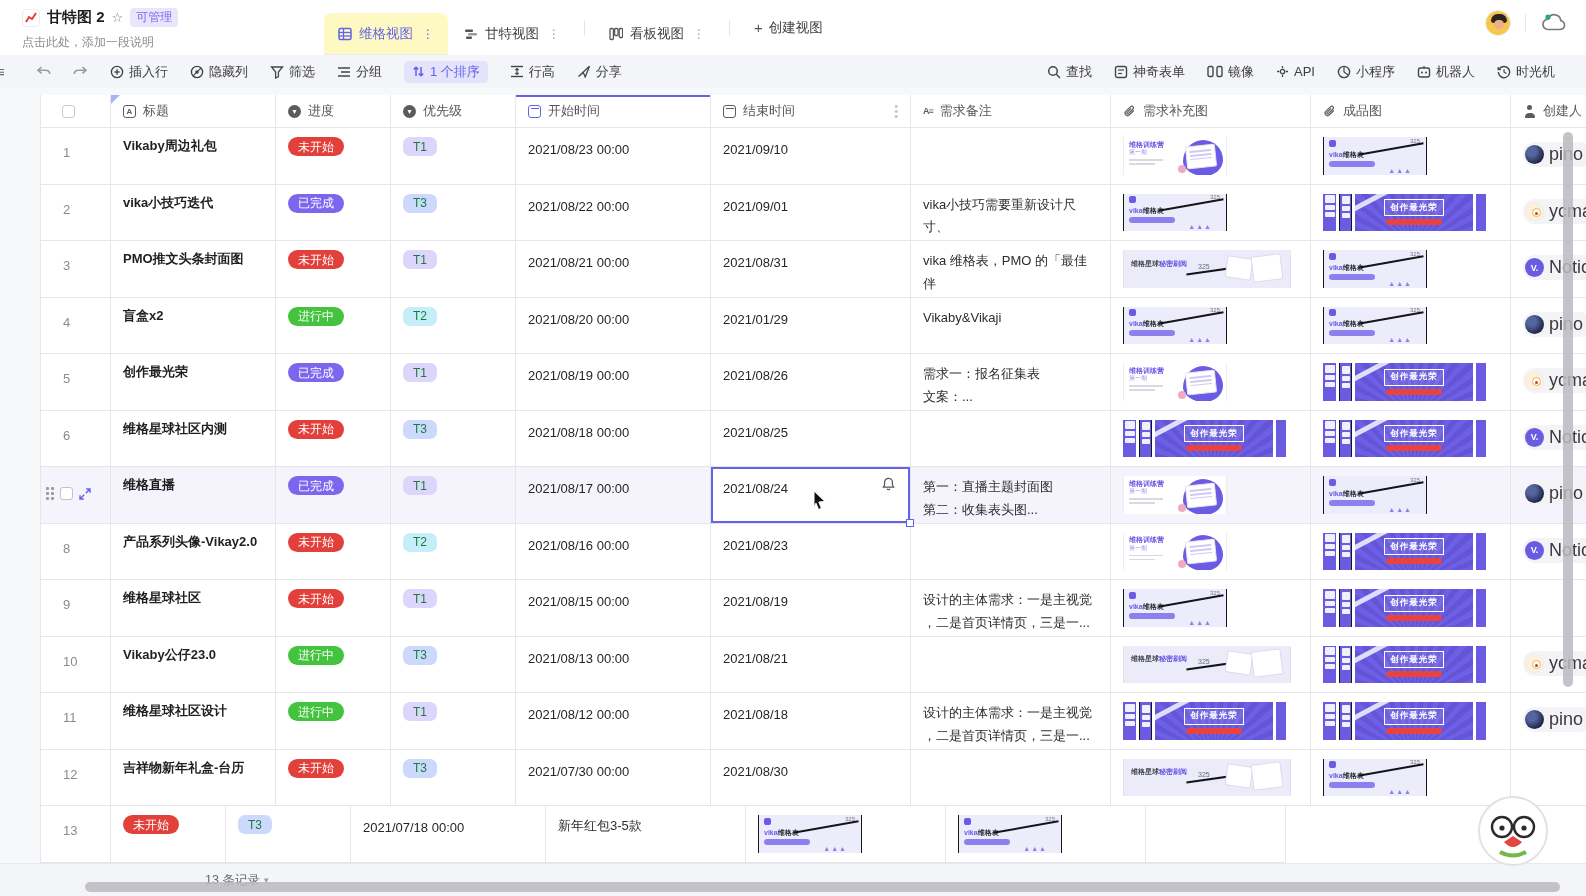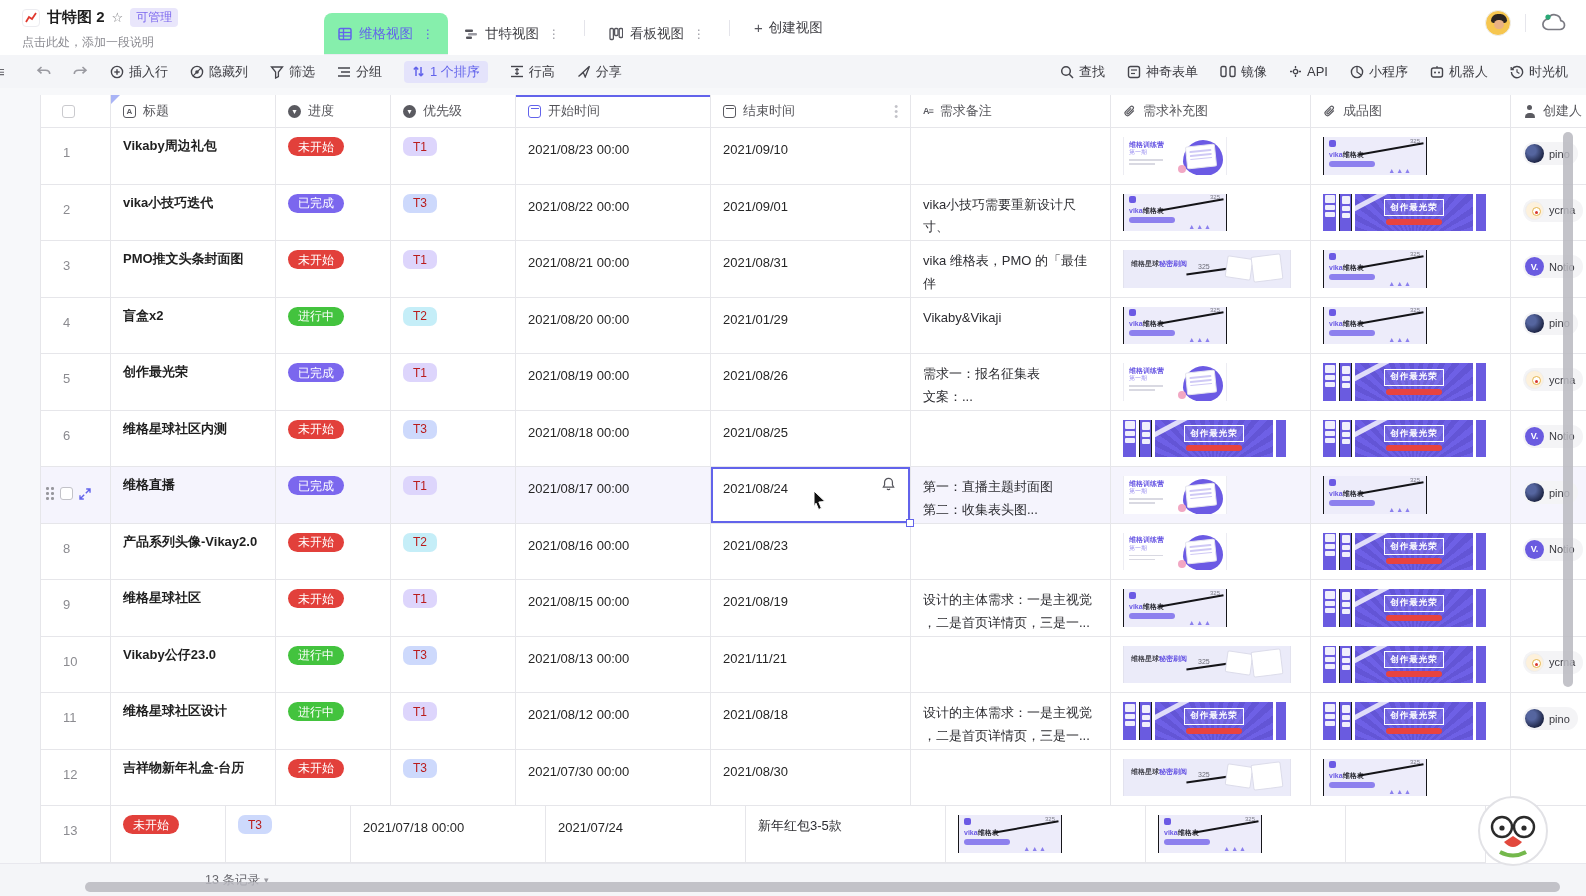--- a/index.html
+++ b/index.html
@@ -11,21 +11,21 @@
   .top{position:absolute;left:0;top:0;width:100%;height:55px;background:#fff;display:flex;align-items:flex-start}
   .titleblock{padding:8px 0 0 22px;width:300px}
   .titlerow{display:flex;align-items:center;gap:7px}
   .docicon{width:18px;height:18px;border-radius:4px;border:1px solid #ececf0;display:flex;align-items:center;justify-content:center;background:#fff}
   .doctitle{font-size:15px;font-weight:700;color:#1f1f1f}
   .star{color:#7a7a7f;font-size:13px}
   .mgr{font-size:12px;color:#7b67ee;background:#e9e6fb;border-radius:4px;padding:1px 6px}
   .subtitle{font-size:12px;color:#8a8a90;margin-top:7px}
   .tabs{display:flex;align-items:center;height:55px;margin-left:24px;gap:2px}
   .tab{display:flex;align-items:center;gap:7px;padding:9px 14px;font-size:13.5px;color:#3d3d42;border-radius:8px 8px 0 0;height:42px;margin-top:13px}
-  .tab.active{background:#86efac;color:#6263eb;box-shadow:0 -1px 0 #ebebf2 inset}
+  .tab.active{background:#fef9c3;color:#6263eb;box-shadow:0 -1px 0 #ebebf2 inset}
   .tab .dots3{color:#9a9aa2;font-size:12px;letter-spacing:0;margin-left:2px}
   .tab.active .dots3{color:#6263eb}
   .tabsep{width:1px;height:16px;background:#e4e4ea;margin:0 8px}
   .createview{display:flex;align-items:center;gap:6px;font-size:13.5px;color:#3d3d42;padding:0 14px}
   .topright{position:absolute;right:18px;top:10px;display:flex;align-items:center;gap:14px}
   .avatar{width:26px;height:26px;border-radius:50%;background:#f6c64f;position:relative;overflow:hidden;border:1px solid #efefef}
   .avatar i{position:absolute;left:5px;top:3px;width:16px;height:9px;border-radius:8px 8px 3px 3px;background:#2b2420}
   .avatar b{position:absolute;left:8px;top:9px;width:10px;height:9px;border-radius:5px;background:#e9b184}
   .topsep{width:1px;height:18px;background:#e6e6ec}
 
@@ -52,21 +52,21 @@
   .hrow .c-num{justify-content:flex-start;padding-left:21px}
   .hc-accent{color:#6263eb;box-shadow:inset 0 2px 0 #6263eb}
   .hc-accent .hi-date{border-color:#6263eb}
   .hc-accent .hi-date::before{background:#6263eb}
   .corner{position:absolute;left:0;top:0;width:0;height:0;border-top:9px solid #a9b4f6;border-right:9px solid transparent}
   .colmenu{position:absolute;right:12px;top:9px;color:#c2c2c8;font-size:11px;line-height:5px;letter-spacing:0}
   .rownum{color:#8b8b90;font-size:13px;padding-left:10px;display:flex;align-items:flex-start}
   .row .c-num{padding-top:17px}
   .titlecell{font-weight:700;color:#1f1f1f;white-space:nowrap}
   .badge{display:inline-block;color:#fff;font-size:12px;border-radius:10px;padding:2.5px 10px;line-height:14px}
-  .chip{display:inline-block;font-size:12px;color:#b91c1c;border-radius:7px;padding:2.5px 10px;line-height:14px}
+  .chip{display:inline-block;font-size:12px;color:#15803d;border-radius:7px;padding:2.5px 10px;line-height:14px}
   .datetext{white-space:nowrap;padding-top:5px;display:block}
   .rem{font-size:13px;line-height:1.75;white-space:pre-line;color:#2c2c31;overflow:hidden;max-height:46px}
   .row.sel .cell{background:#f5f4fd}
 
   
   .hi{width:13px;height:13px;display:inline-flex;align-items:center;justify-content:center;flex:none}
   .hi-text{border:1.4px solid #5a5a60;border-radius:3px;font-size:8px;font-weight:700;color:#5a5a60}
   .hi-select{background:#5a5a60;border-radius:50%;color:#fff;font-size:8px}
   .hi-date{border:1.4px solid #5a5a60;border-radius:3px;position:relative}
   .hi-date::before{content:"";position:absolute;left:1.5px;right:1.5px;top:2.5px;height:1.4px;background:#5a5a60}
@@ -126,21 +126,21 @@
   .cribbon{position:absolute;left:-6px;top:6px;width:46px;height:5px;background:#f5f4fd;opacity:.85;transform:rotate(-28deg)}
 
   
   .crepill{display:inline-flex;align-items:center;gap:5px;background:#f4f4f6;border-radius:12px;padding:2px 8px 2px 2px;margin-top:5px}
   .creav{width:19px;height:19px;border-radius:50%;flex:none;display:flex;align-items:center;justify-content:center;font-size:9px;font-weight:700;color:#fff}
   .creav.pino{background:radial-gradient(circle at 35% 35%,#55659f 25%,#202849 70%)}
   .creav.ycma{background:#fdf1dc;border:1px solid #eee;position:relative}
   .creav.ycma::before{content:"";position:absolute;left:6px;top:5px;width:7px;height:7px;border-radius:50%;background:#fff;border:1px solid #e5b54c}
   .creav.ycma::after{content:"";position:absolute;left:8.5px;top:9px;width:3px;height:3px;border-radius:50%;background:#d8372f}
   .creav.notio{background:#6a5be0}
-  .crename{font-size:11px;color:#3a3a40;white-space:nowrap}
+  .crename{font-size:18px;color:#3a3a40;white-space:nowrap}
 
   
   .footer{position:absolute;left:0;bottom:0;width:100%;height:33px;background:#f4f5f8;border-top:1px solid #e8e8ee;display:flex;align-items:center}
   .reccount{margin-left:205px;font-size:12.5px;color:#66666c;display:flex;align-items:center;gap:4px}
   .reccount i{font-size:9px;color:#9a9aa1;font-style:normal}
   .hscroll{position:absolute;left:85px;bottom:4px;width:1475px;height:10px;border-radius:5px;background:#b9b9bf;opacity:.85}
   .vscroll{position:absolute;right:13px;top:132px;width:10px;height:555px;border-radius:5px;background:#b9b9bf;opacity:.85;z-index:9}
 
   
   .cursor{position:absolute;left:812px;top:490px;z-index:20}
@@ -318,21 +318,21 @@
       </div>
       <div class="titem">
         <svg width="14" height="14" viewBox="0 0 14 14">
             <rect x="1.5" y="3" width="11" height="9" rx="2" fill="none" stroke="#45454c" stroke-width="1.4"></rect>
             <circle cx="5" cy="7.5" r="1" fill="#45454c"></circle>
             <circle cx="9" cy="7.5" r="1" fill="#45454c"></circle>
             <line x1="7" y1="3" x2="7" y2="1" stroke="#45454c" stroke-width="1.2"></line>
           </svg>
         <span>机器人</span>
       </div>
-      <div class="titem" style="margin-right:4px">
+      <div class="titem" style="margin-right:17px">
         <svg width="14" height="14" viewBox="0 0 14 14">
             <path d="M2.2 4.2A5.6 5.6 0 1 1 1.4 7" fill="none" stroke="#45454c" stroke-width="1.4"></path>
             <path d="M1.2 2v2.6h2.6" fill="none" stroke="#45454c" stroke-width="1.3"></path>
             <path d="M7 4.2V7l2.4 1.6" fill="none" stroke="#45454c" stroke-width="1.2"></path>
           </svg>
         <span>时光机</span>
       </div>
     </div>
   </div>
 
@@ -877,21 +877,21 @@
             <div class="cell c-num">
               <span class="rownum">10</span>
             </div>
             <div class="cell c-title"><span class="titlecell">Vikaby公仔23.0</span></div>
             <div class="cell c-prog"><span class="badge" style="background:#43c33e">进行中</span></div>
             <div class="cell c-pri"><span class="chip" style="background:#cdd9fc">T3</span></div>
             <div class="cell c-start">
               <span class="datetext">2021/08/13 00:00</span>
             </div>
             <div class="cell c-end">
-              <span class="datetext">2021/11/21</span>
+              <span class="datetext">2021/08/21</span>
             </div>
             <div class="cell c-rem"></div>
             <div class="cell c-req">
               <div class="thumbs">
                 <div class="th th-planet">
       <span class="ptext">维格星球<b>秘密刷阅</b></span>
       <span class="pnum">325</span><span class="pslash"></span>
       <span class="pcards">
                     <i></i>
                     <i></i>
@@ -1025,23 +1025,20 @@
             <div class="cell c-cre"></div>
           </div>
           <div class="row">
             <div class="cell c-num">
               <span class="rownum">13</span>
             </div>
             <div class="cell c-prog"><span class="badge" style="background:#e2403b">未开始</span></div>
             <div class="cell c-pri"><span class="chip" style="background:#cdd9fc">T3</span></div>
             <div class="cell c-start">
               <span class="datetext">2021/07/18 00:00</span>
-            </div>
-            <div class="cell c-end">
-              <span class="datetext">2021/07/24</span>
             </div>
             <div class="cell c-rem">
               <div class="rem">新年红包3-5款</div>
             </div>
             <div class="cell c-req">
               <div class="thumbs">
                 <div class="th th-vika">
       <span class="vlogo"></span>
                   <span class="vnum">325</span>
       <span class="vbrand"><b>vika</b>维格表</span>

